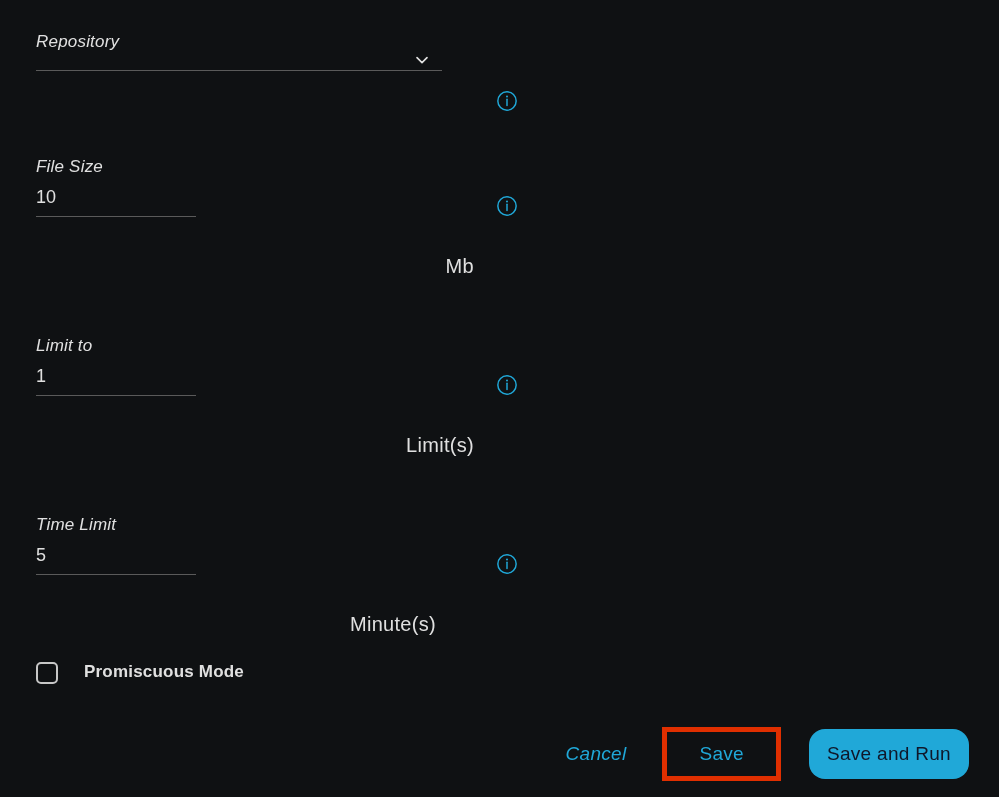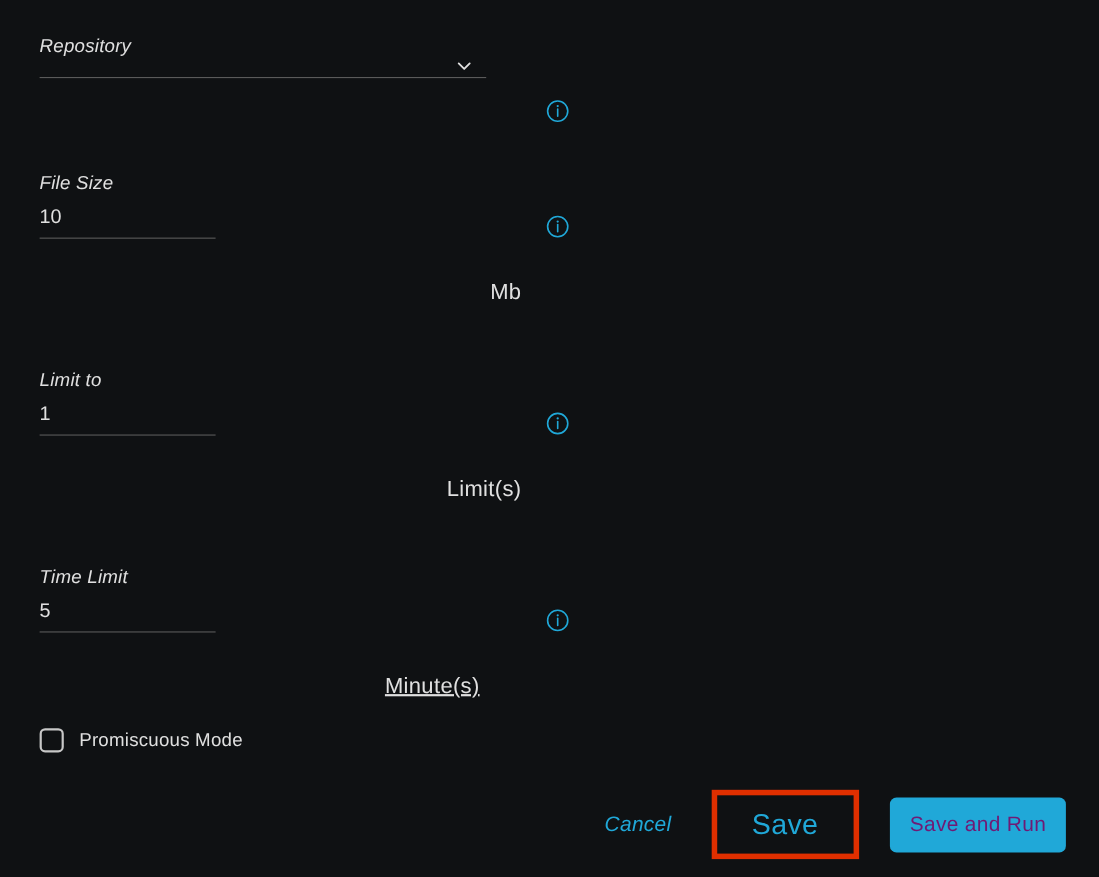--- a/index.html
+++ b/index.html
@@ -90,23 +90,23 @@
     .field-unit {
       color: #e0e0e0;
       font-size: 20px;
       text-align: right;
       width: 438px;
       margin-top: 38px;
       letter-spacing: 0.3px;
     }
     .checkbox-row {
       display: flex;
-      align-items: center;
-      gap: 14px;
+      gap: 26px;
       margin-top: -20px;
+      font-weight: bold;
     }
     .checkbox-box {
       width: 22px;
       height: 22px;
       border: 2px solid #c7c7c7;
       border-radius: 5px;
       background: transparent;
       cursor: pointer;
     }
     .checkbox-label {
@@ -129,30 +129,30 @@
       font-size: 19px;
       cursor: pointer;
       padding: 10px 8px;
       letter-spacing: 0.3px;
       font-style: italic;
     }
     .btn-save {
       background: transparent;
       border: 5px solid #e02f00;
       color: #20a8d8;
-      font-size: 26px;
+      font-size: 19px;
       cursor: pointer;
       padding: 11px 32px;
       letter-spacing: 0.3px;
     }
     .btn-saverun {
       background: #20a8d8;
       border: none;
-      border-radius: 6px;
-      color: #701a75;
+      border-radius: 16px;
+      color: #0f172a;
       font-size: 19px;
       cursor: pointer;
       padding: 14px 18px;
       letter-spacing: 0.3px;
     }
 
     
     .repo-info { left: 460px; top: 32px; }
     .fsize-info { left: 460px; top: 12px; }
     .limit-info { left: 460px; top: 12px; }
@@ -223,21 +223,21 @@
     <div class="input-line">
       <input class="text-input" type="text" value="5" style="">
       <span class="info-icon tlimit-info">
         <svg viewBox="0 0 24 24" fill="none" stroke="currentColor" stroke-width="1.6">
           <circle cx="12" cy="12" r="10"></circle>
           <line x1="12" y1="10" x2="12" y2="17" stroke-linecap="round"></line>
           <circle cx="12" cy="7" r="1.1" fill="currentColor" stroke="none"></circle>
         </svg>
       </span>
     </div>
-    <div class="field-unit" style="width:400px;text-decoration:underline;">Minute(s)</div>
+    <div class="field-unit" style="width:400px;">Minute(s)</div>
   </div>
 
   <div class="checkbox-row">
     <div class="checkbox-box"></div>
     <span class="checkbox-label">Promiscuous Mode</span>
   </div>
 
 </div>
 
 <div class="button-row">

